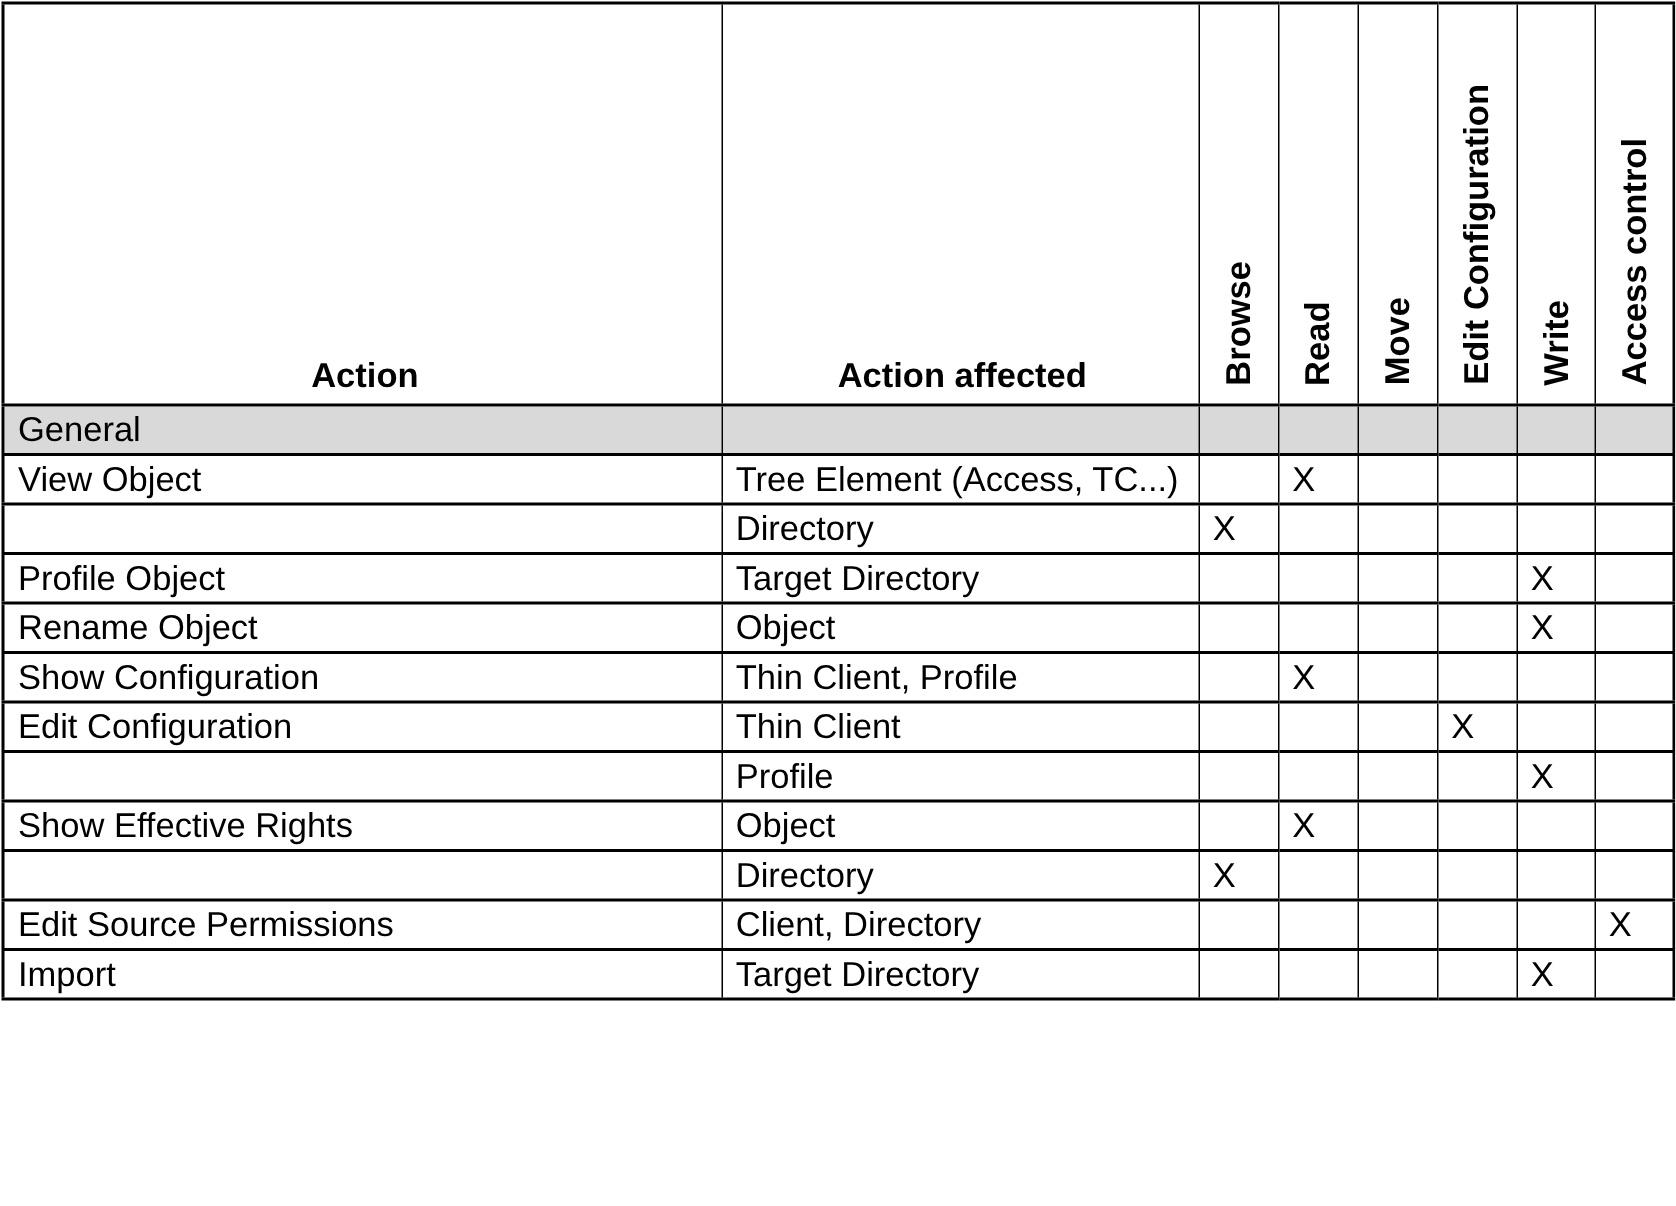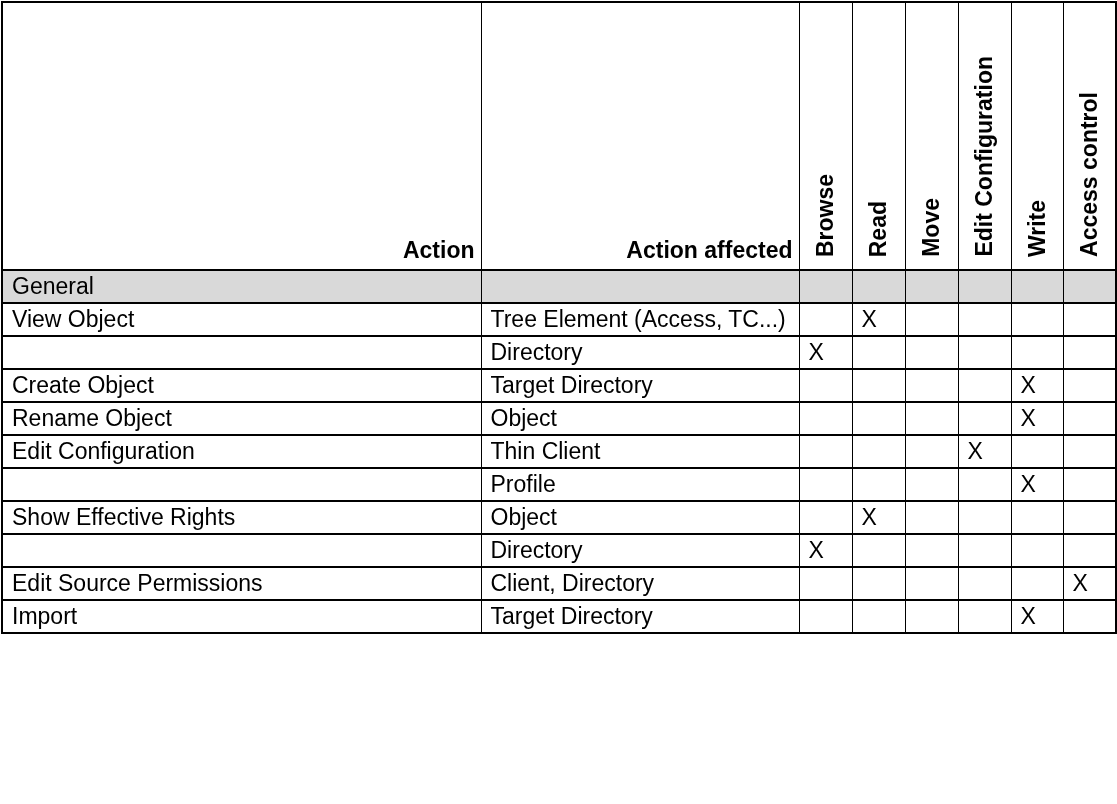--- a/index.html
+++ b/index.html
@@ -36,21 +36,21 @@
   }
   
   .perm-table thead th {
     height: 268px;
     vertical-align: bottom;
     font-size: 23px;
     font-weight: bold;
     background: var(--background, #ffffff);
   }
   .perm-table thead th.plain {
-    text-align: right;
+    text-align: center;
     padding: 0 6px 5px 9px;
   }
   .perm-table thead th.rot {
     text-align: center;
     padding: 0 0 6px 0;
   }
   .perm-table thead th.rot .vtext {
     display: inline-block;
     writing-mode: vertical-rl;
     transform: rotate(180deg);
@@ -138,37 +138,47 @@
           <td></td>
           <td>Directory</td>
           <td>X</td>
           <td></td>
           <td></td>
           <td></td>
           <td></td>
           <td></td>
         </tr>
         <tr>
-          <td>Create Object</td>
+          <td>Profile Object</td>
           <td>Target Directory</td>
           <td></td>
           <td></td>
           <td></td>
           <td></td>
           <td>X</td>
           <td></td>
         </tr>
         <tr>
           <td>Rename Object</td>
           <td>Object</td>
           <td></td>
           <td></td>
           <td></td>
           <td></td>
           <td>X</td>
+          <td></td>
+        </tr>
+        <tr>
+          <td>Show Configuration</td>
+          <td>Thin Client, Profile</td>
+          <td></td>
+          <td>X</td>
+          <td></td>
+          <td></td>
+          <td></td>
           <td></td>
         </tr>
         <tr>
           <td>Edit Configuration</td>
           <td>Thin Client</td>
           <td></td>
           <td></td>
           <td></td>
           <td>X</td>
           <td></td>

